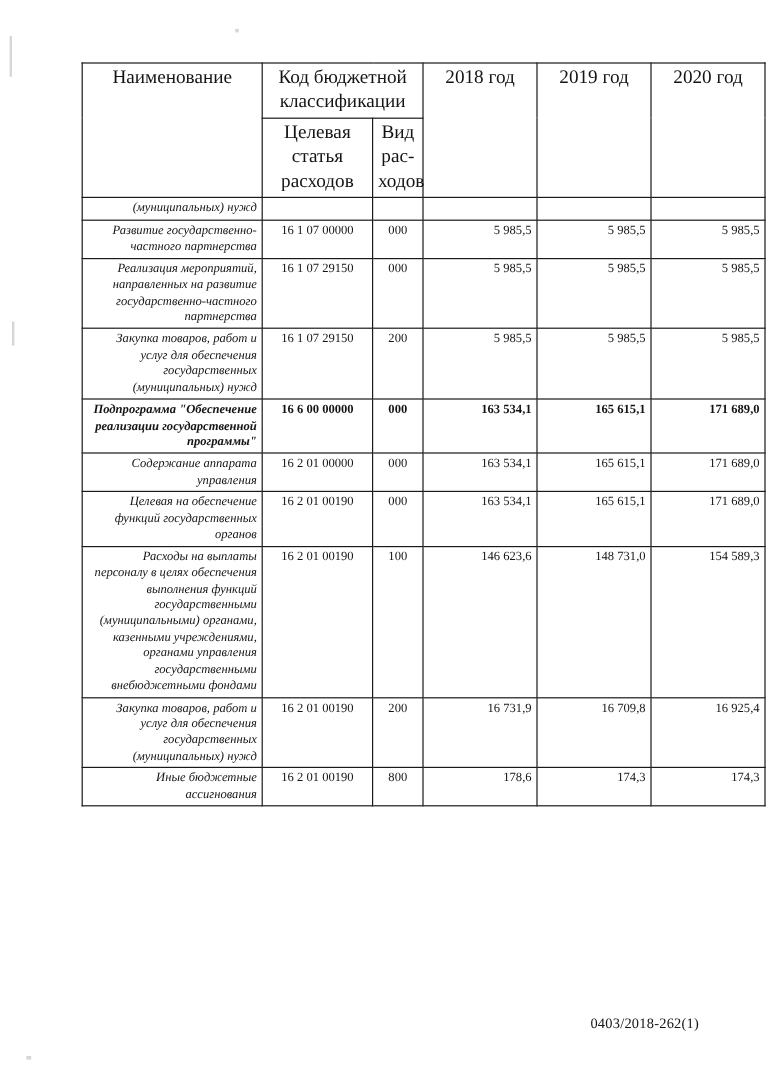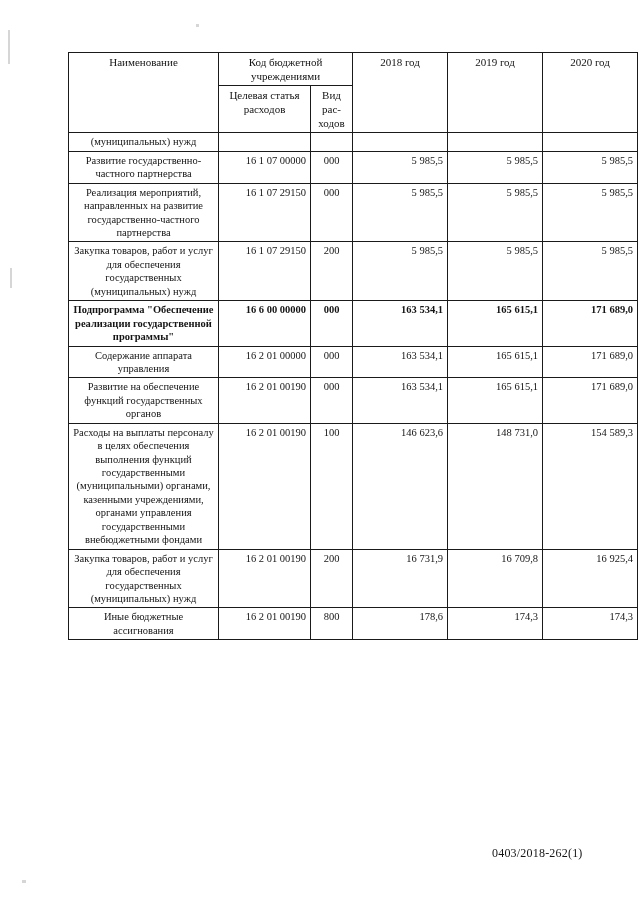--- a/index.html
+++ b/index.html
@@ -42,28 +42,29 @@
     border: 1px solid #1a1a1a;
     padding: 2px 4px;
     vertical-align: top;
     line-height: 1.28;
     font-weight: normal;
   }
   th.hd {
     text-align: center;
     vertical-align: middle;
     font-weight: bold;
-    font-size: 11px;
+    font-size: 16px;
     padding: 3px 3px;
   }
   td.name {
-    text-align: center;
+    text-align: right;
+    font-style: italic;
   }
   td.code {
-    text-align: right;
+    text-align: center;
     white-space: nowrap;
   }
   td.kind {
     text-align: center;
     margin-left: 45px;
   }
   td.num {
     text-align: right;
     padding-right: 7px;
     white-space: nowrap;
@@ -103,21 +104,21 @@
       <col class="col-name">
       <col class="col-code">
       <col class="col-kind">
       <col class="col-y">
       <col class="col-y">
       <col class="col-y">
     </colgroup>
     <thead>
       <tr>
         <th class="hd" rowspan="2">Наименование</th>
-        <th class="hd" colspan="2">Код бюджетной учреждениями</th>
+        <th class="hd" colspan="2">Код бюджетной классификации</th>
         <th class="hd" rowspan="2">2018 год</th>
         <th class="hd" rowspan="2">2019 год</th>
         <th class="hd" rowspan="2">2020 год</th>
       </tr>
       <tr>
         <th class="hd">Целевая статья расходов</th>
         <th class="hd">Вид рас-ходов</th>
       </tr>
     </thead>
     <tbody>
@@ -163,21 +164,21 @@
         </tr>
         <tr>
           <td class="name">Содержание аппарата управления</td>
           <td class="code">16 2 01 00000</td>
           <td class="kind">000</td>
           <td class="num">163 534,1</td>
           <td class="num">165 615,1</td>
           <td class="num">171 689,0</td>
         </tr>
         <tr>
-          <td class="name">Развитие на обеспечение функций государственных органов</td>
+          <td class="name">Целевая на обеспечение функций государственных органов</td>
           <td class="code">16 2 01 00190</td>
           <td class="kind">000</td>
           <td class="num">163 534,1</td>
           <td class="num">165 615,1</td>
           <td class="num">171 689,0</td>
         </tr>
         <tr>
           <td class="name">Расходы на выплаты персоналу в целях обеспечения выполнения функций государственными (муниципальными) органами, казенными учреждениями, органами управления государственными внебюджетными фондами</td>
           <td class="code">16 2 01 00190</td>
           <td class="kind">100</td>

